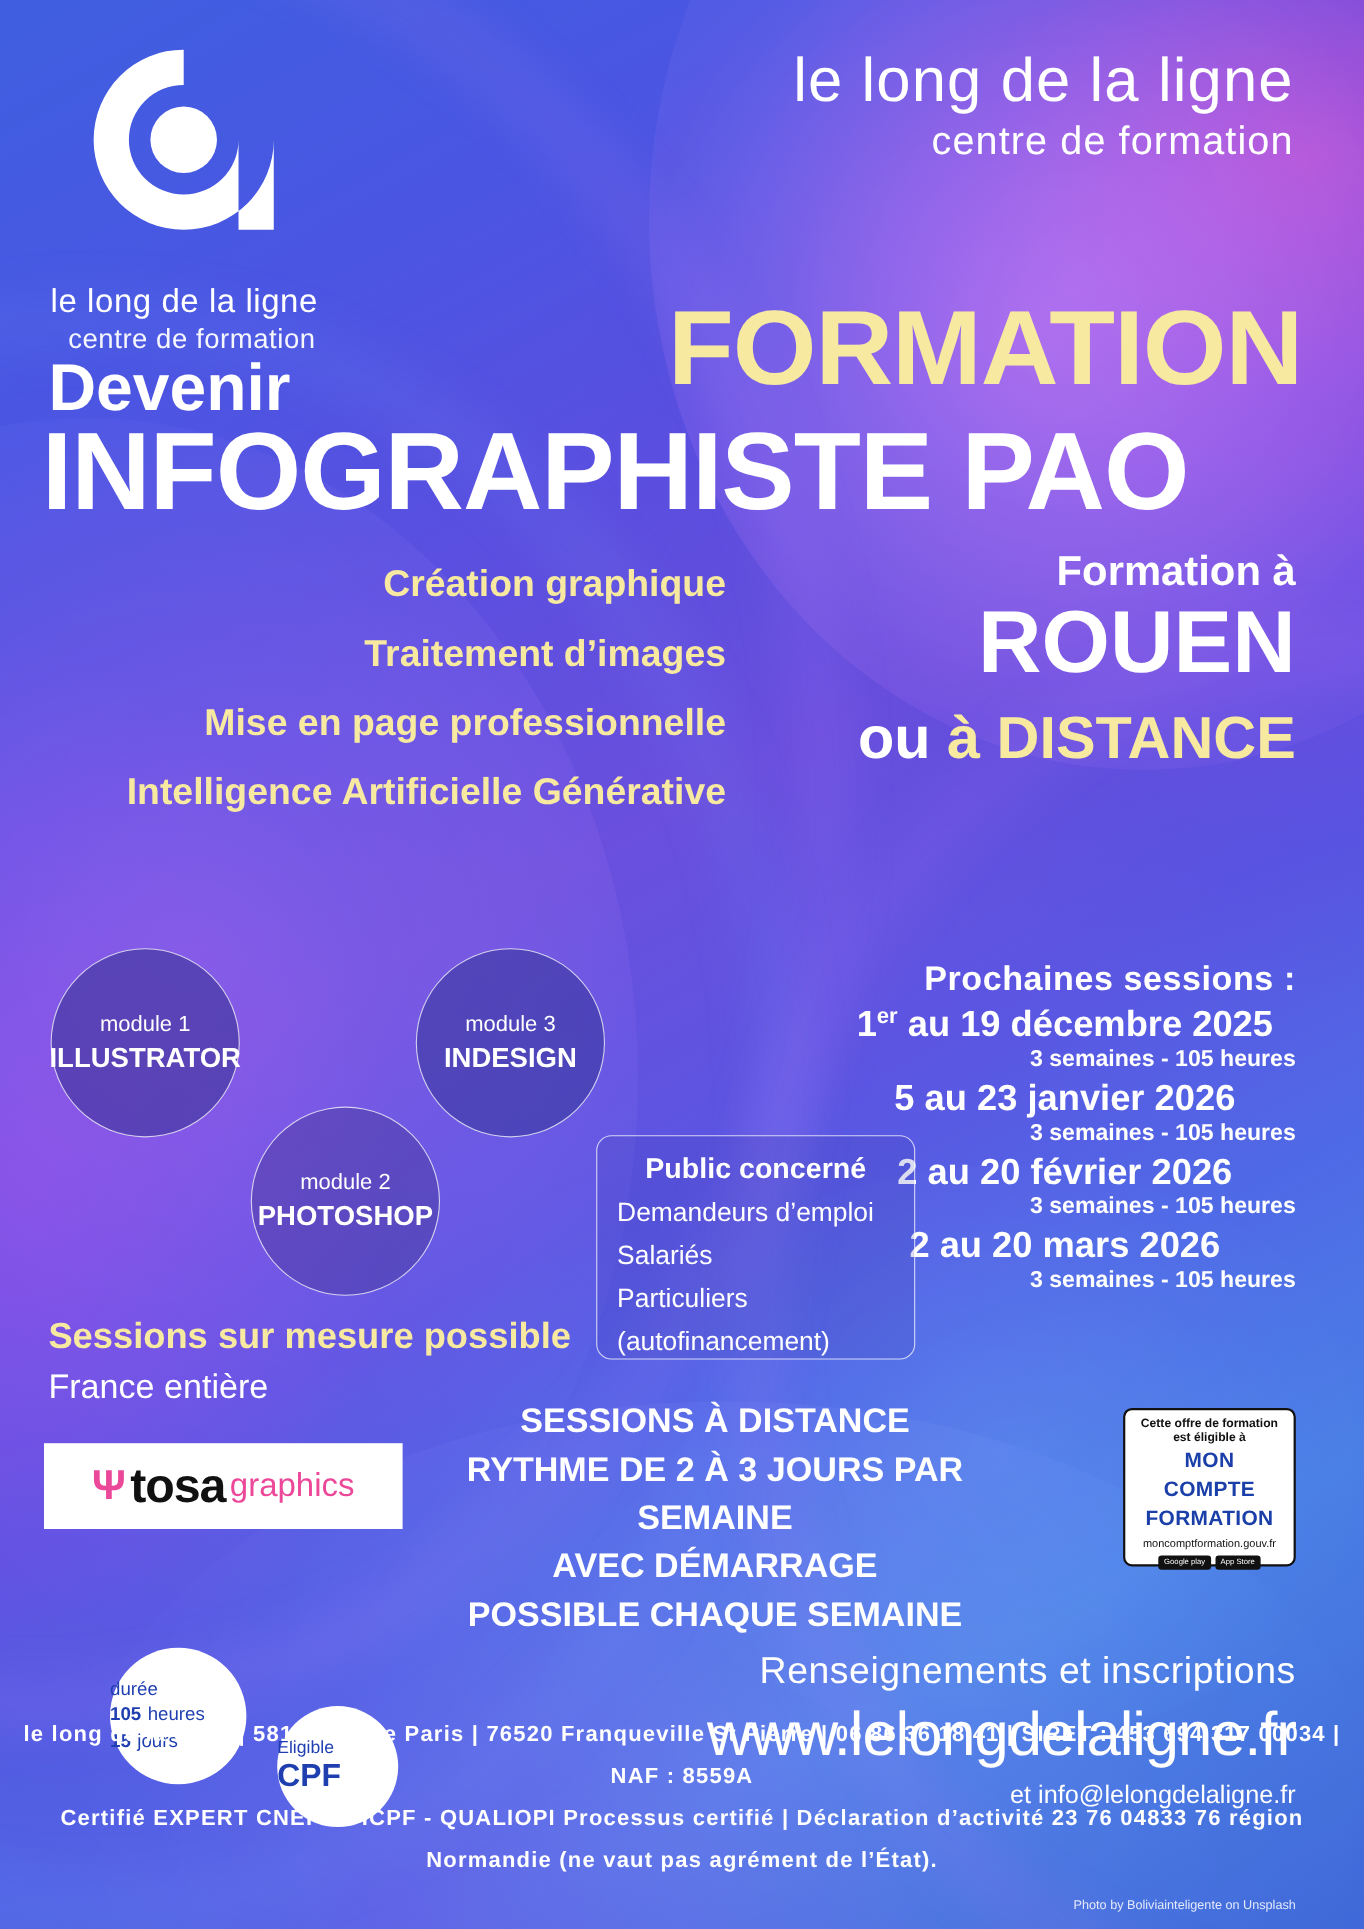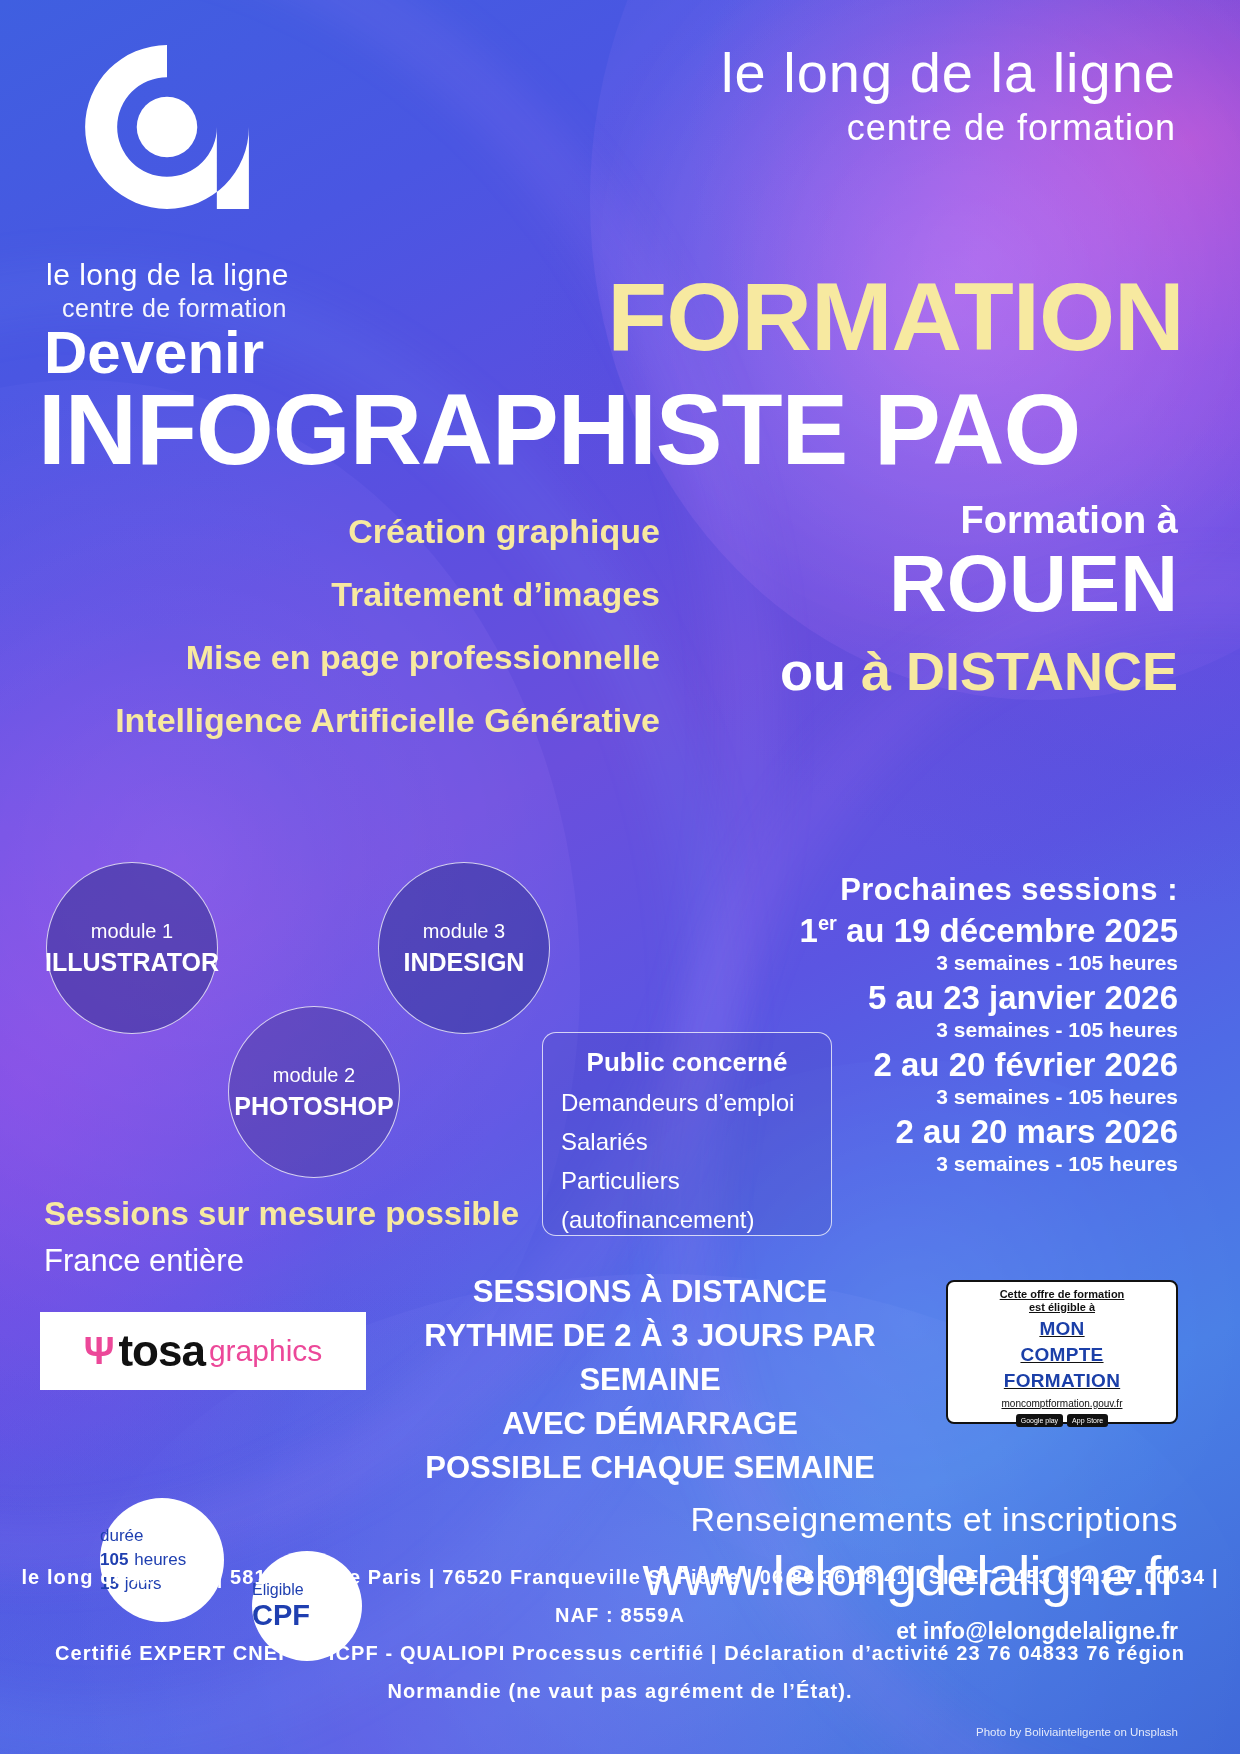--- a/index.html
+++ b/index.html
@@ -82,21 +82,21 @@
   
   .rouen-block { position: absolute; right: 62px; top: 500px; text-align: right; color: #fff; }
   .rouen-block .r1 { font-size: 38px; font-weight: 700; line-height: 1.1; }
   .rouen-block .r2 { font-size: 80px; font-weight: 700; line-height: 1.0; margin-top: 2px; letter-spacing: 0px;}
   .rouen-block .r3 { font-size: 54px; font-weight: 700; line-height: 1.15; margin-top: 16px; }
   .rouen-block .r3 .yellow { color: #f7e9a0; }
 
   
   .sessions { position: absolute; right: 62px; top: 872px; width: 420px; text-align: right; color: #fff; }
   .sessions .head { font-size: 31px; font-weight: 700; letter-spacing: .5px; }
-  .sessions .date { font-size: 33px; font-weight: 700; margin-top: 4px; }
+  .sessions .date { font-size: 33px; font-weight: 700; margin-top: 4px; text-align: center; }
   .sessions .sub { font-size: 21px; font-weight: 700; margin-top: 1px; }
   .sessions .sup { font-size: 20px; vertical-align: super; }
 
   
   .circle-mod {
     position: absolute; border-radius: 50%;
     border: 1.5px solid rgba(255,255,255,.75);
     color: #fff; text-align: center;
     display: flex; flex-direction: column; align-items: center; justify-content: center;
     background: rgba(35,40,125,0.45);
@@ -130,23 +130,23 @@
   .tosa .bird { color: #ec4899; font-size: 38px; font-weight: 700; line-height: 1; }
   .tosa .w1 { color: #111; font-size: 44px; font-weight: 700; letter-spacing: -1px; }
   .tosa .w2 { color: #ec4899; font-size: 30px; font-weight: 400; }
 
   
   .distance { position: absolute; left: 390px; top: 1270px; width: 520px; text-align: center; color: #fff; }
   .distance div { font-size: 31px; font-weight: 700; line-height: 1.42; }
 
   
   .cpf-badge {
-    position: absolute; right: 62px; top: 1280px; width: 232px; height: 144px;
+    position: absolute; right: 62px; top: 1280px; width: 157px; height: 144px;
     background: #fff; border-radius: 8px; border: 2px solid #111;
-    padding: 6px 8px; text-align: center; color: #111; text-decoration: underline;
+    padding: 6px 8px; text-align: center; color: #111;
   }
   .cpf-badge .c1 { font-size: 11px; font-weight: 700; line-height: 1.18; }
   .cpf-badge .c2 { font-size: 19px; font-weight: 700; color: #1b3fa8; line-height: 1.1; margin-top: 5px; letter-spacing: .3px;}
   .cpf-badge .c3 { font-size: 10px; margin-top: 6px; }
   .cpf-badge .stores { display: flex; gap: 4px; justify-content: center; margin-top: 5px; }
   .cpf-badge .store { background: #111; color: #fff; font-size: 7px; border-radius: 3px; padding: 3px 5px; }
 
   
   .circle-white {
     position: absolute; border-radius: 50%; background: #fff;
@@ -158,21 +158,21 @@
   #duree .b { font-size: 21px; font-weight: 700; }
   #duree .b span { font-weight: 400; font-size: 17px; }
   #cpf { left: 252px; top: 1551px; width: 110px; height: 110px; }
   #cpf .a { font-size: 16px; }
   #cpf .b { font-size: 29px; font-weight: 700; }
 
   
   .contact { position: absolute; right: 62px; top: 1500px; text-align: right; color: #fff; }
   .contact .c1 { font-size: 34px; font-weight: 400; letter-spacing: .5px; }
   .contact .c2 { font-size: 56px; font-weight: 400; margin-top: 4px; letter-spacing: -1px;}
-  .contact .c3 { font-size: 23px; font-weight: 700; margin-top: 10px; }
+  .contact .c3 { font-size: 23px; font-weight: 400; margin-top: 10px; }
 
   
   .footer { position: absolute; left: 0; right: 0; bottom: 44px; text-align: center; color: #fff; }
   .footer .f1, .footer .f2 { font-size: 20px; font-weight: 700; letter-spacing: 1.1px; line-height: 1.9; }
   .credit { position: absolute; right: 62px; bottom: 16px; font-size: 11.5px; color: rgba(255,255,255,.85); }
 </style>
 </head>
 <body>
 
 <div class="poster">

